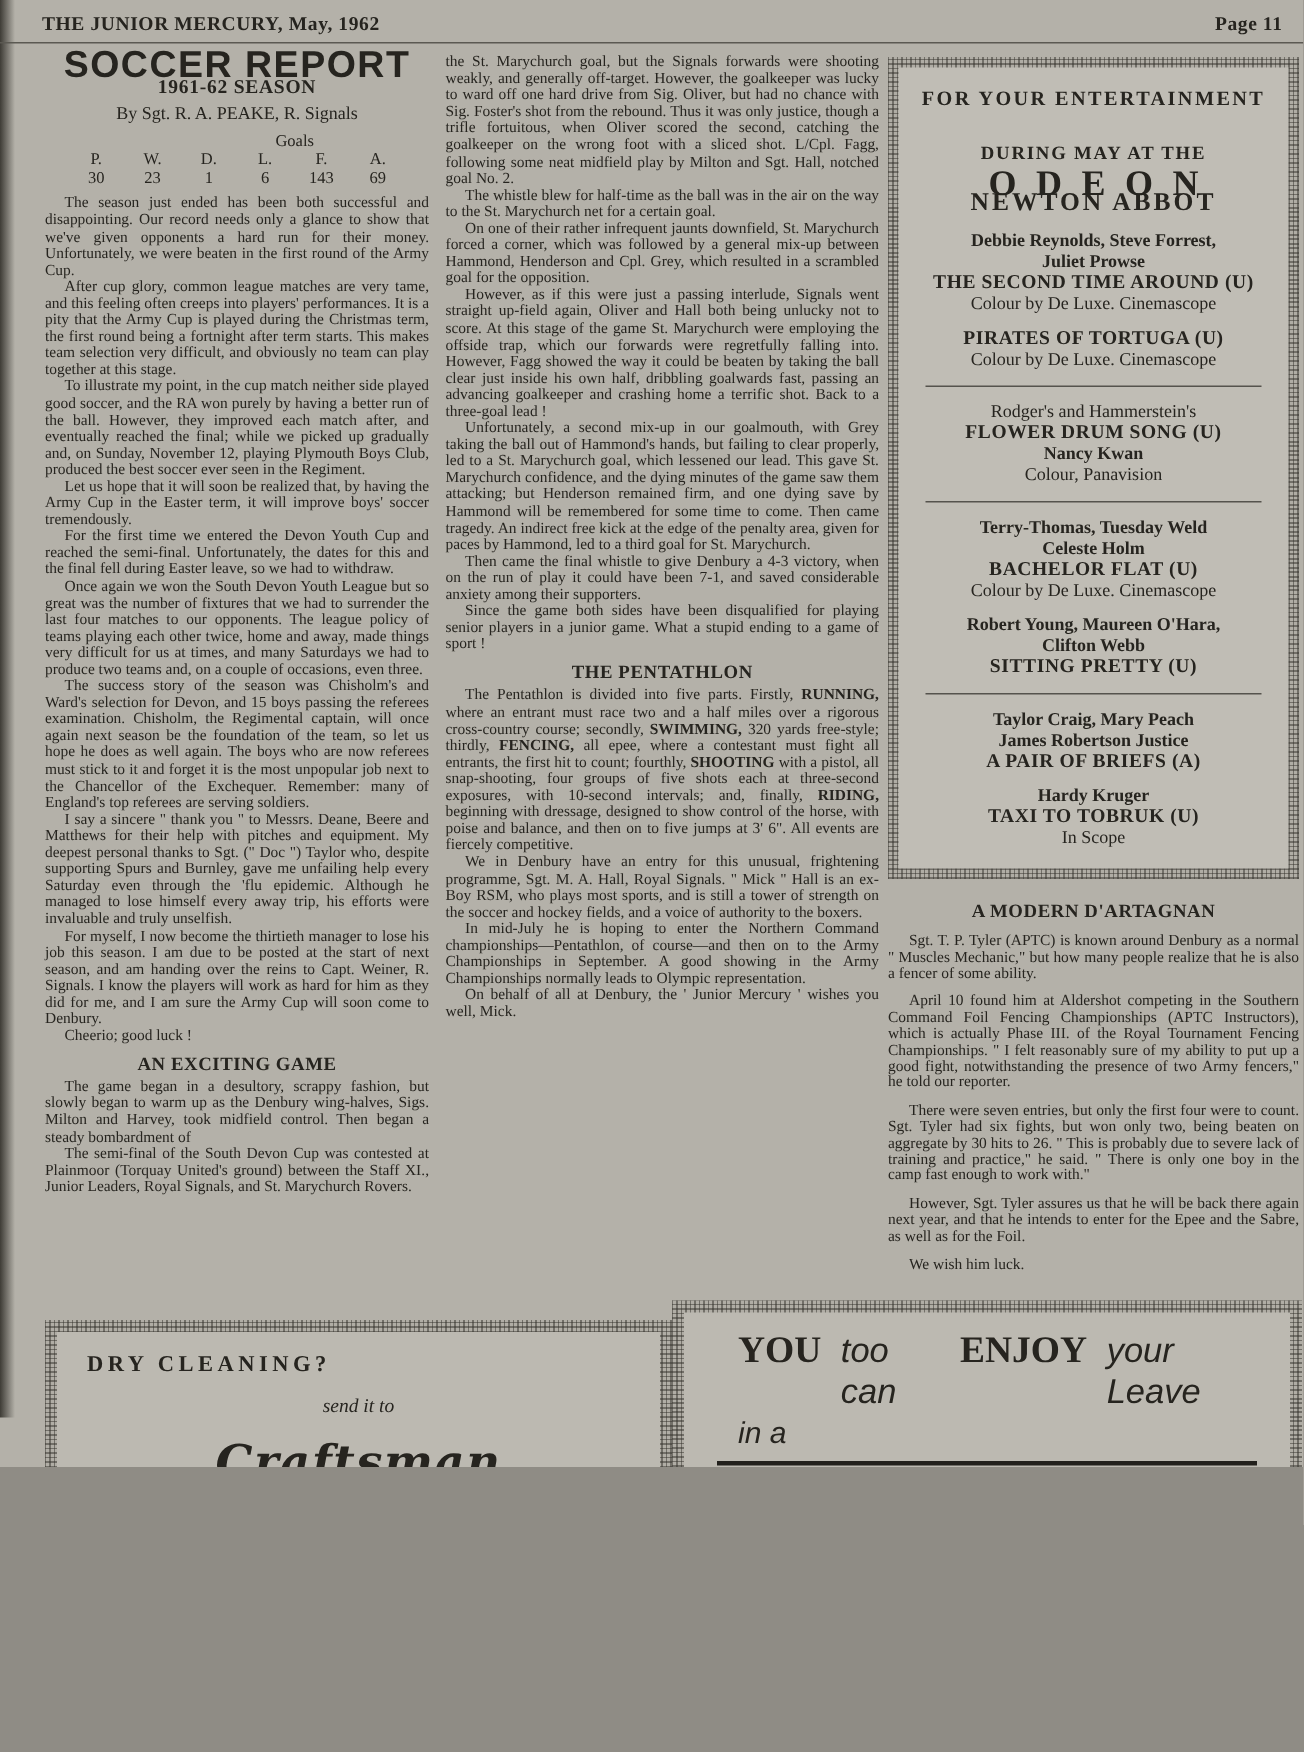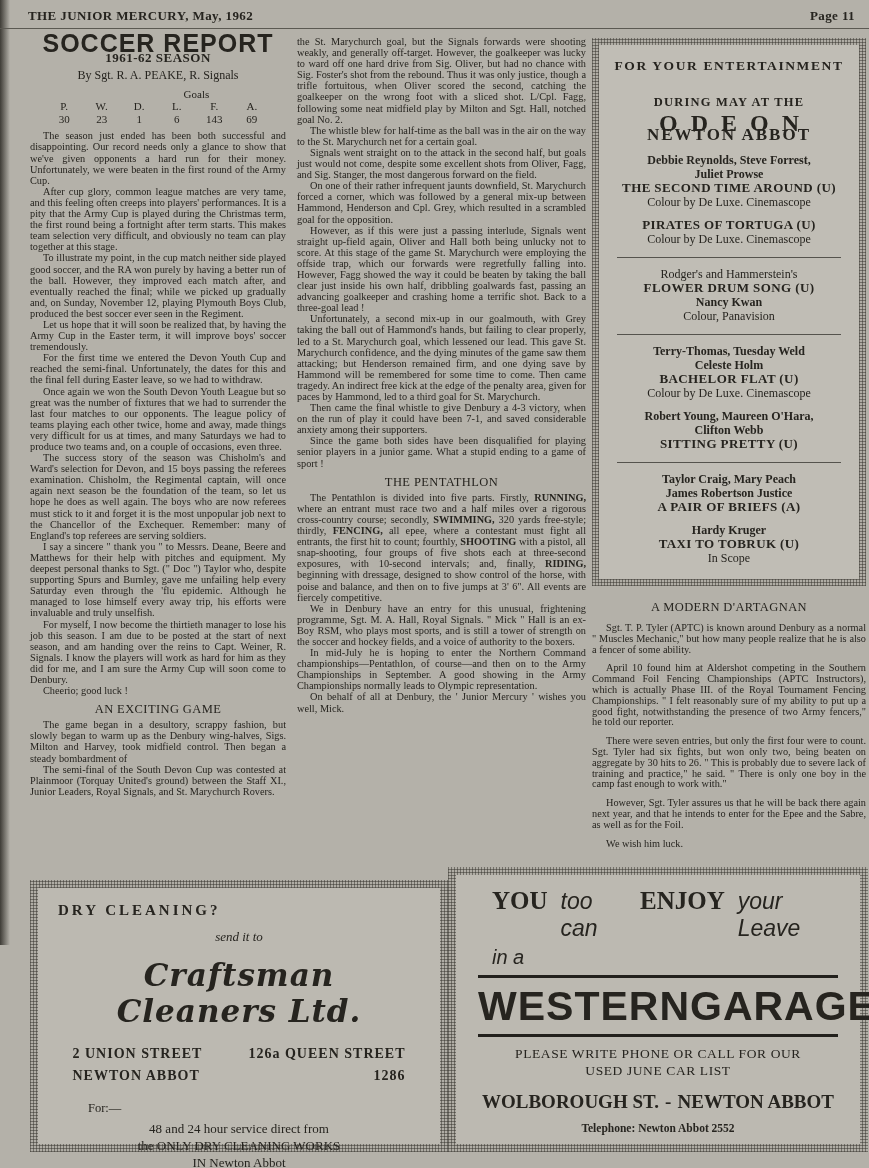--- a/index.html
+++ b/index.html
@@ -1,16 +1,16 @@
 <!DOCTYPE html>
 <html><head>
 <meta charset="utf-8">
 <style>
   html,body{margin:0;padding:0;background:#8f8c85;}
-  .page{position:relative;width:869px;height:1168px;background:#b4b1a9;overflow:hidden;
+  .page{position:relative;width:869px;height:978px;background:#b4b1a9;overflow:hidden;
         color:#26241f;font-family:"Liberation Serif",serif;}
   .left-edge{position:absolute;left:0;top:0;width:10px;height:945px;
         background:linear-gradient(90deg,#3e3c36,rgba(62,60,54,0));}
   
   .hdr{position:absolute;left:28px;right:14px;top:8px;display:flex;justify-content:space-between;
        font-size:13px;font-weight:bold;letter-spacing:.4px;}
   .hdr-rule{position:absolute;left:0;right:0;top:28px;height:1px;background:#5b5952;}
   
   .col{position:absolute;top:36px;font-size:10.3px;line-height:11.1px;text-align:justify;}
   .col1{left:30px;width:256px;}
@@ -18,21 +18,21 @@
   .col3{left:592px;width:274px;text-align:left;font-size:10.3px;line-height:10.8px;}
   p{margin:0;text-indent:13px;}
   p.noind{text-indent:0;}
   .soccer-title{font-family:"Liberation Sans",sans-serif;font-weight:bold;font-size:25px;
         text-align:center;letter-spacing:1px;margin:2px 0 2px;}
   .season{font-size:13px;font-weight:bold;text-align:center;margin-top:3px;letter-spacing:.5px;}
   .byline{font-size:12px;text-align:center;margin:7px 0 8px;}
   .goals-label{font-size:11px;margin-left:60%;}
   .stats{display:grid;grid-template-columns:repeat(6,1fr);width:88%;margin:0 auto 4px;
         font-size:11px;text-align:center;line-height:13px;}
-  h3.sub{font-size:12.5px;font-weight:normal;text-align:center;margin:8px 0 4px;letter-spacing:.4px;}
+  h3.sub{font-size:12.5px;font-weight:bold;text-align:center;margin:8px 0 4px;letter-spacing:.4px;}
   .pent .b{font-weight:bold;}
   
   .hatch{background-color:#b0ada5;background-image:
       repeating-linear-gradient(0deg,rgba(52,50,44,.5) 0 1px,transparent 1px 3px),
       repeating-linear-gradient(90deg,rgba(52,50,44,.5) 0 1px,transparent 1px 3px);}
   
   .odeon-frame{padding:7px;margin-top:2px;}
   .odeon-inner{background:#c0bdb5;padding:16px 8px 14px;text-align:center;}
   .od-l1{font-size:13.5px;font-weight:bold;letter-spacing:1.6px;}
   .od-l2{font-size:12.5px;font-weight:bold;letter-spacing:1.2px;margin-top:25px;}
@@ -120,21 +120,20 @@
     <p>For myself, I now become the thirtieth manager to lose his job this season. I am due to be posted at the start of next season, and am handing over the reins to Capt. Weiner, R. Signals. I know the players will work as hard for him as they did for me, and I am sure the Army Cup will soon come to Denbury.</p>
     <p>Cheerio; good luck !</p>
     <h3 class="sub">AN EXCITING GAME</h3>
     <p>The game began in a desultory, scrappy fashion, but slowly began to warm up as the Denbury wing-halves, Sigs. Milton and Harvey, took midfield control. Then began a steady bombardment of</p>
     <p>The semi-final of the South Devon Cup was contested at Plainmoor (Torquay United's ground) between the Staff XI., Junior Leaders, Royal Signals, and St. Marychurch Rovers.</p>
   </div>
 
   <div class="col col2">
     <p class="noind">the St. Marychurch goal, but the Signals forwards were shooting weakly, and generally off-target. However, the goalkeeper was lucky to ward off one hard drive from Sig. Oliver, but had no chance with Sig. Foster's shot from the rebound. Thus it was only justice, though a trifle fortuitous, when Oliver scored the second, catching the goalkeeper on the wrong foot with a sliced shot. L/Cpl. Fagg, following some neat midfield play by Milton and Sgt. Hall, notched goal No. 2.</p>
     <p>The whistle blew for half-time as the ball was in the air on the way to the St. Marychurch net for a certain goal.</p>
-    <p>Signals went straight on to the attack in the second half, but goals just would not come, despite some excellent shots from Oliver, Fagg, and Sig. Stanger, the most dangerous forward on the field.</p>
     <p>On one of their rather infrequent jaunts downfield, St. Marychurch forced a corner, which was followed by a general mix-up between Hammond, Henderson and Cpl. Grey, which resulted in a scrambled goal for the opposition.</p>
     <p>However, as if this were just a passing interlude, Signals went straight up-field again, Oliver and Hall both being unlucky not to score. At this stage of the game St. Marychurch were employing the offside trap, which our forwards were regretfully falling into. However, Fagg showed the way it could be beaten by taking the ball clear just inside his own half, dribbling goalwards fast, passing an advancing goalkeeper and crashing home a terrific shot. Back to a three-goal lead !</p>
     <p>Unfortunately, a second mix-up in our goalmouth, with Grey taking the ball out of Hammond's hands, but failing to clear properly, led to a St. Marychurch goal, which lessened our lead. This gave St. Marychurch confidence, and the dying minutes of the game saw them attacking; but Henderson remained firm, and one dying save by Hammond will be remembered for some time to come. Then came tragedy. An indirect free kick at the edge of the penalty area, given for paces by Hammond, led to a third goal for St. Marychurch.</p>
     <p>Then came the final whistle to give Denbury a 4-3 victory, when on the run of play it could have been 7-1, and saved considerable anxiety among their supporters.</p>
     <p>Since the game both sides have been disqualified for playing senior players in a junior game. What a stupid ending to a game of sport !</p>
     <h3 class="sub">THE PENTATHLON</h3>
     <p class="pent"><span>The Pentathlon is divided into five parts. Firstly, </span><span class="b">RUNNING,</span><span> where an entrant must race two and a half miles over a rigorous cross-country course; secondly, </span><span class="b">SWIMMING,</span><span> 320 yards free-style; thirdly, </span><span class="b">FENCING,</span><span> all epee, where a contestant must fight all entrants, the first hit to count; fourthly, </span><span class="b">SHOOTING</span><span> with a pistol, all snap-shooting, four groups of five shots each at three-second exposures, with 10-second intervals; and, finally, </span><span class="b">RIDING,</span><span> beginning with dressage, designed to show control of the horse, with poise and balance, and then on to five jumps at 3' 6". All events are fiercely competitive.</span></p>
     <p>We in Denbury have an entry for this unusual, frightening programme, Sgt. M. A. Hall, Royal Signals. " Mick " Hall is an ex-Boy RSM, who plays most sports, and is still a tower of strength on the soccer and hockey fields, and a voice of authority to the boxers.</p>
     <p>In mid-July he is hoping to enter the Northern Command championships—Pentathlon, of course—and then on to the Army Championships in September. A good showing in the Army Championships normally leads to Olympic representation.</p>
     <p>On behalf of all at Denbury, the ' Junior Mercury ' wishes you well, Mick.</p>

